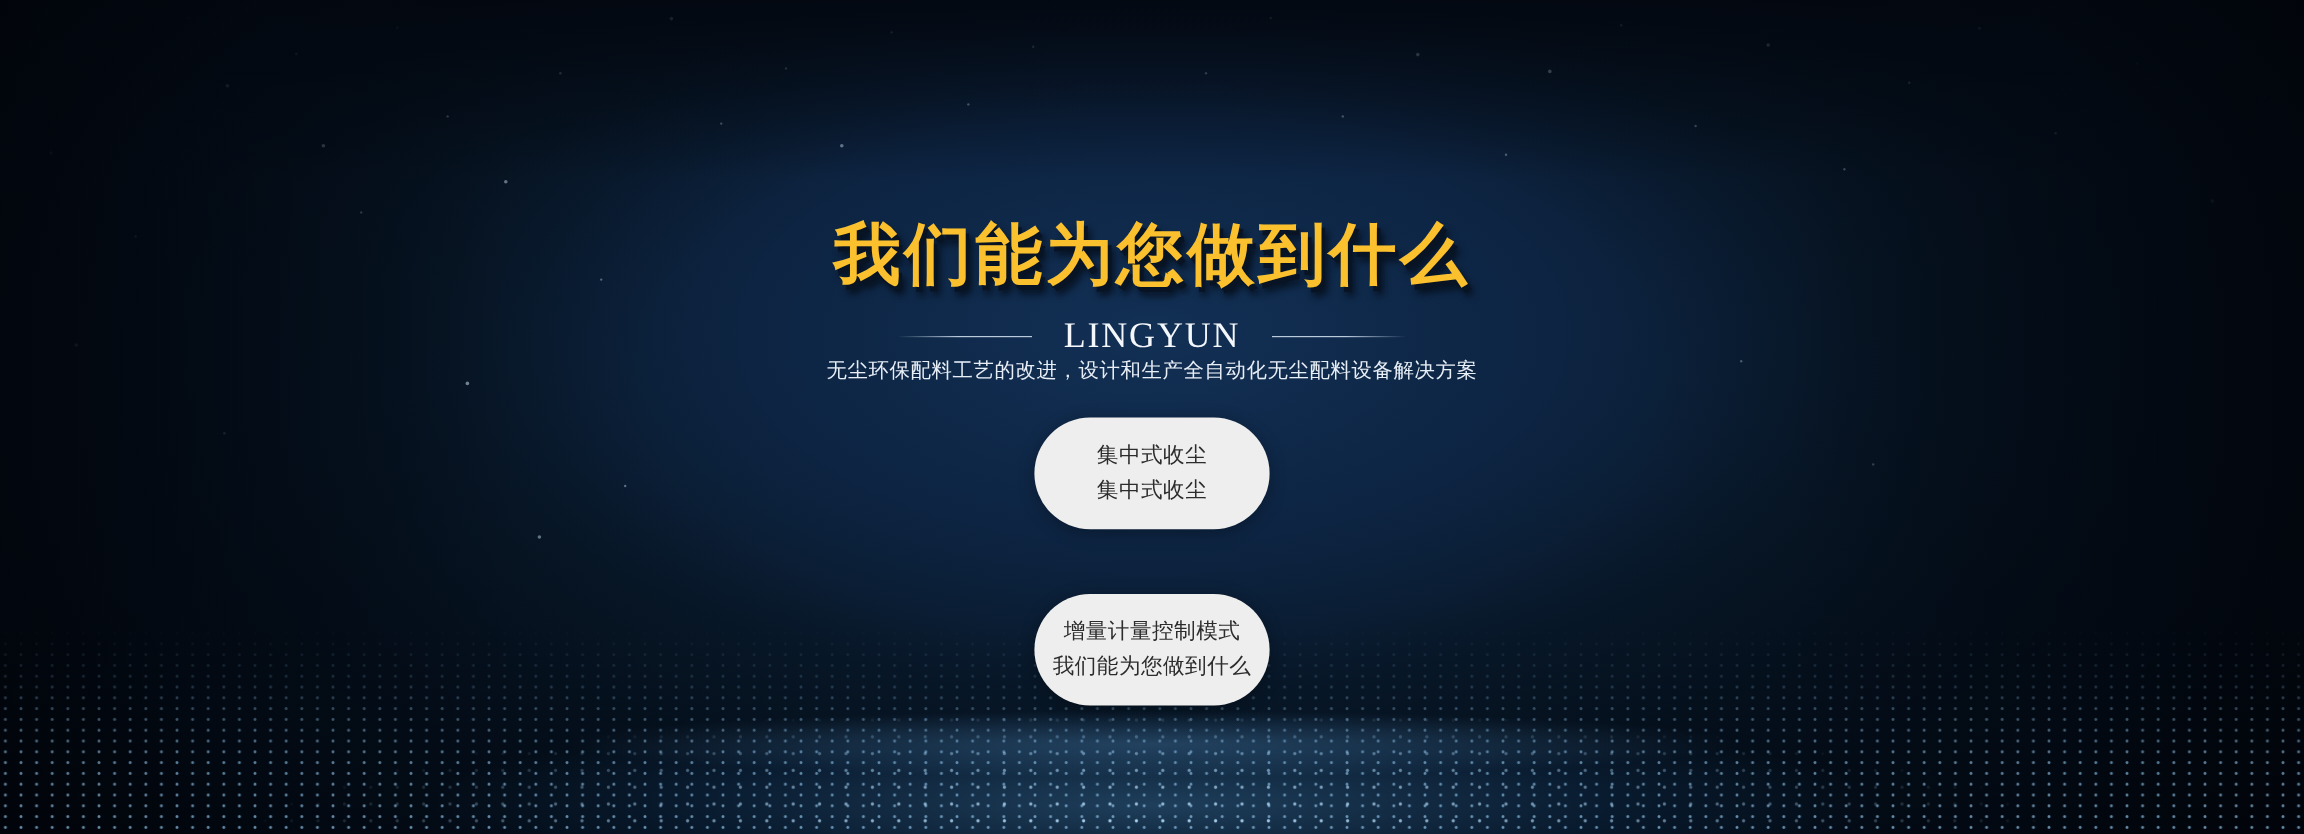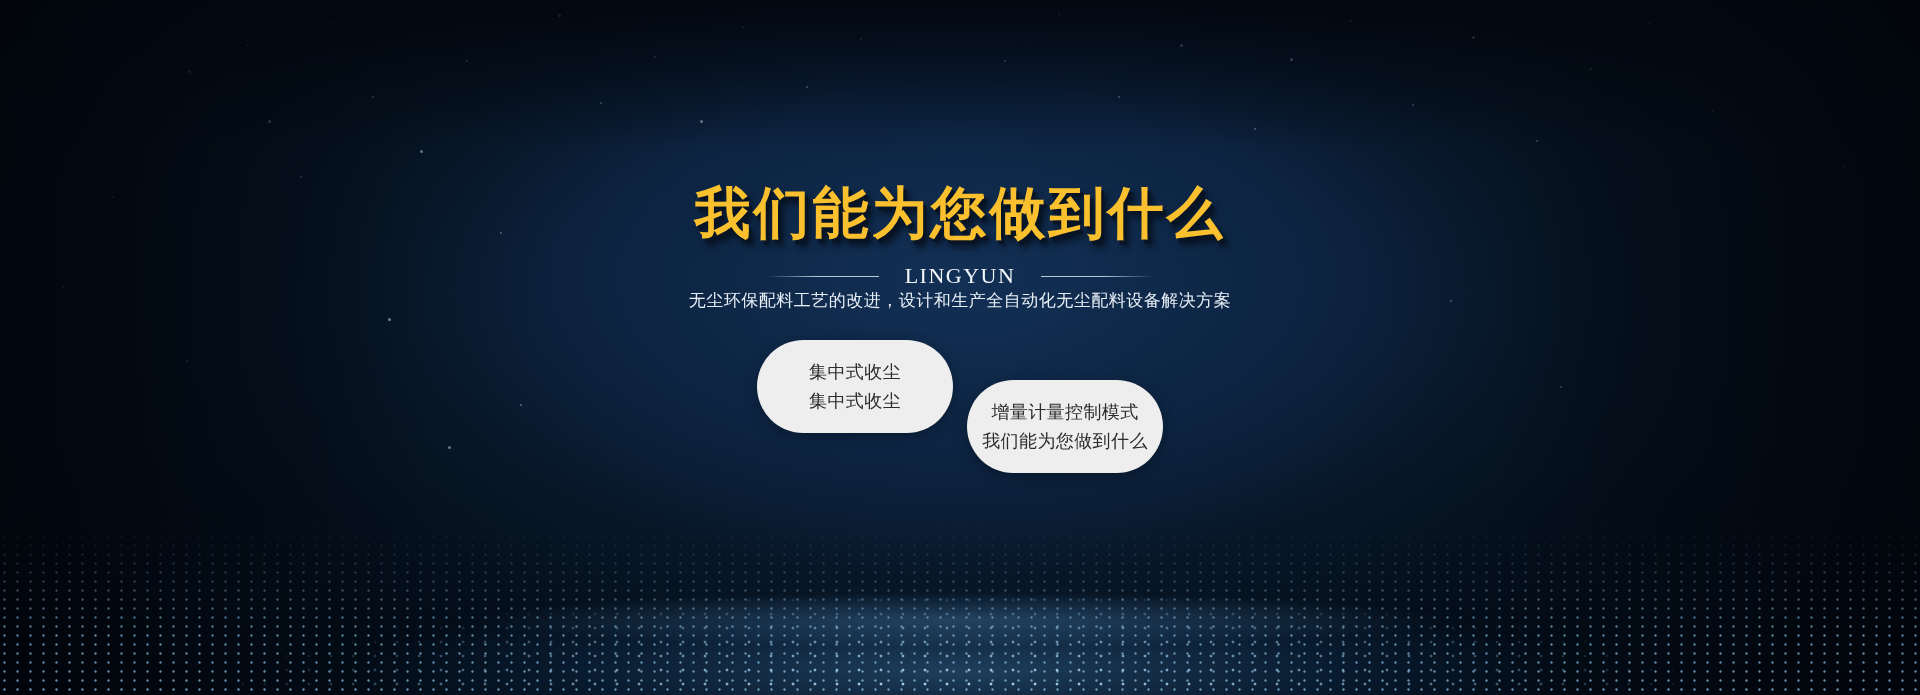--- a/index.html
+++ b/index.html
@@ -110,38 +110,39 @@
   }
   .rule {
     width:112px; height:1px;
     background:linear-gradient(90deg, rgba(210,225,240,0) 0%, rgba(215,230,245,.85) 45%, rgba(215,230,245,.85) 100%);
   }
   .rule.right {
     background:linear-gradient(270deg, rgba(210,225,240,0) 0%, rgba(215,230,245,.85) 45%, rgba(215,230,245,.85) 100%);
   }
   .lingyun {
     font-family:"Liberation Serif", "DejaVu Serif", serif;
-    font-size:22px;
+    font-size:30px;
     letter-spacing:1.5px;
     color:#f4f8fc;
     white-space:nowrap;
   }
 
   .desc {
     font-family:"DejaVu Sans", sans-serif;
     font-size:17px;
     letter-spacing:.5px;
     color:#e8eef6;
     white-space:nowrap;
   }
 
   .cards {
     margin-top:28px;
-    display:flex; align-items:flex-start; justify-content:center;
+    display:flex; align-items:center; justify-content:center;
     gap:14px;
+    flex-direction:column;
   }
   .card {
     background:#eeeeee;
     border-radius:60px;
     height:93px;
     display:flex; flex-direction:column;
     align-items:center; justify-content:center;
     gap:9px;
     padding:0 38px;
     box-shadow:0 3px 14px rgba(0,0,0,.30);

